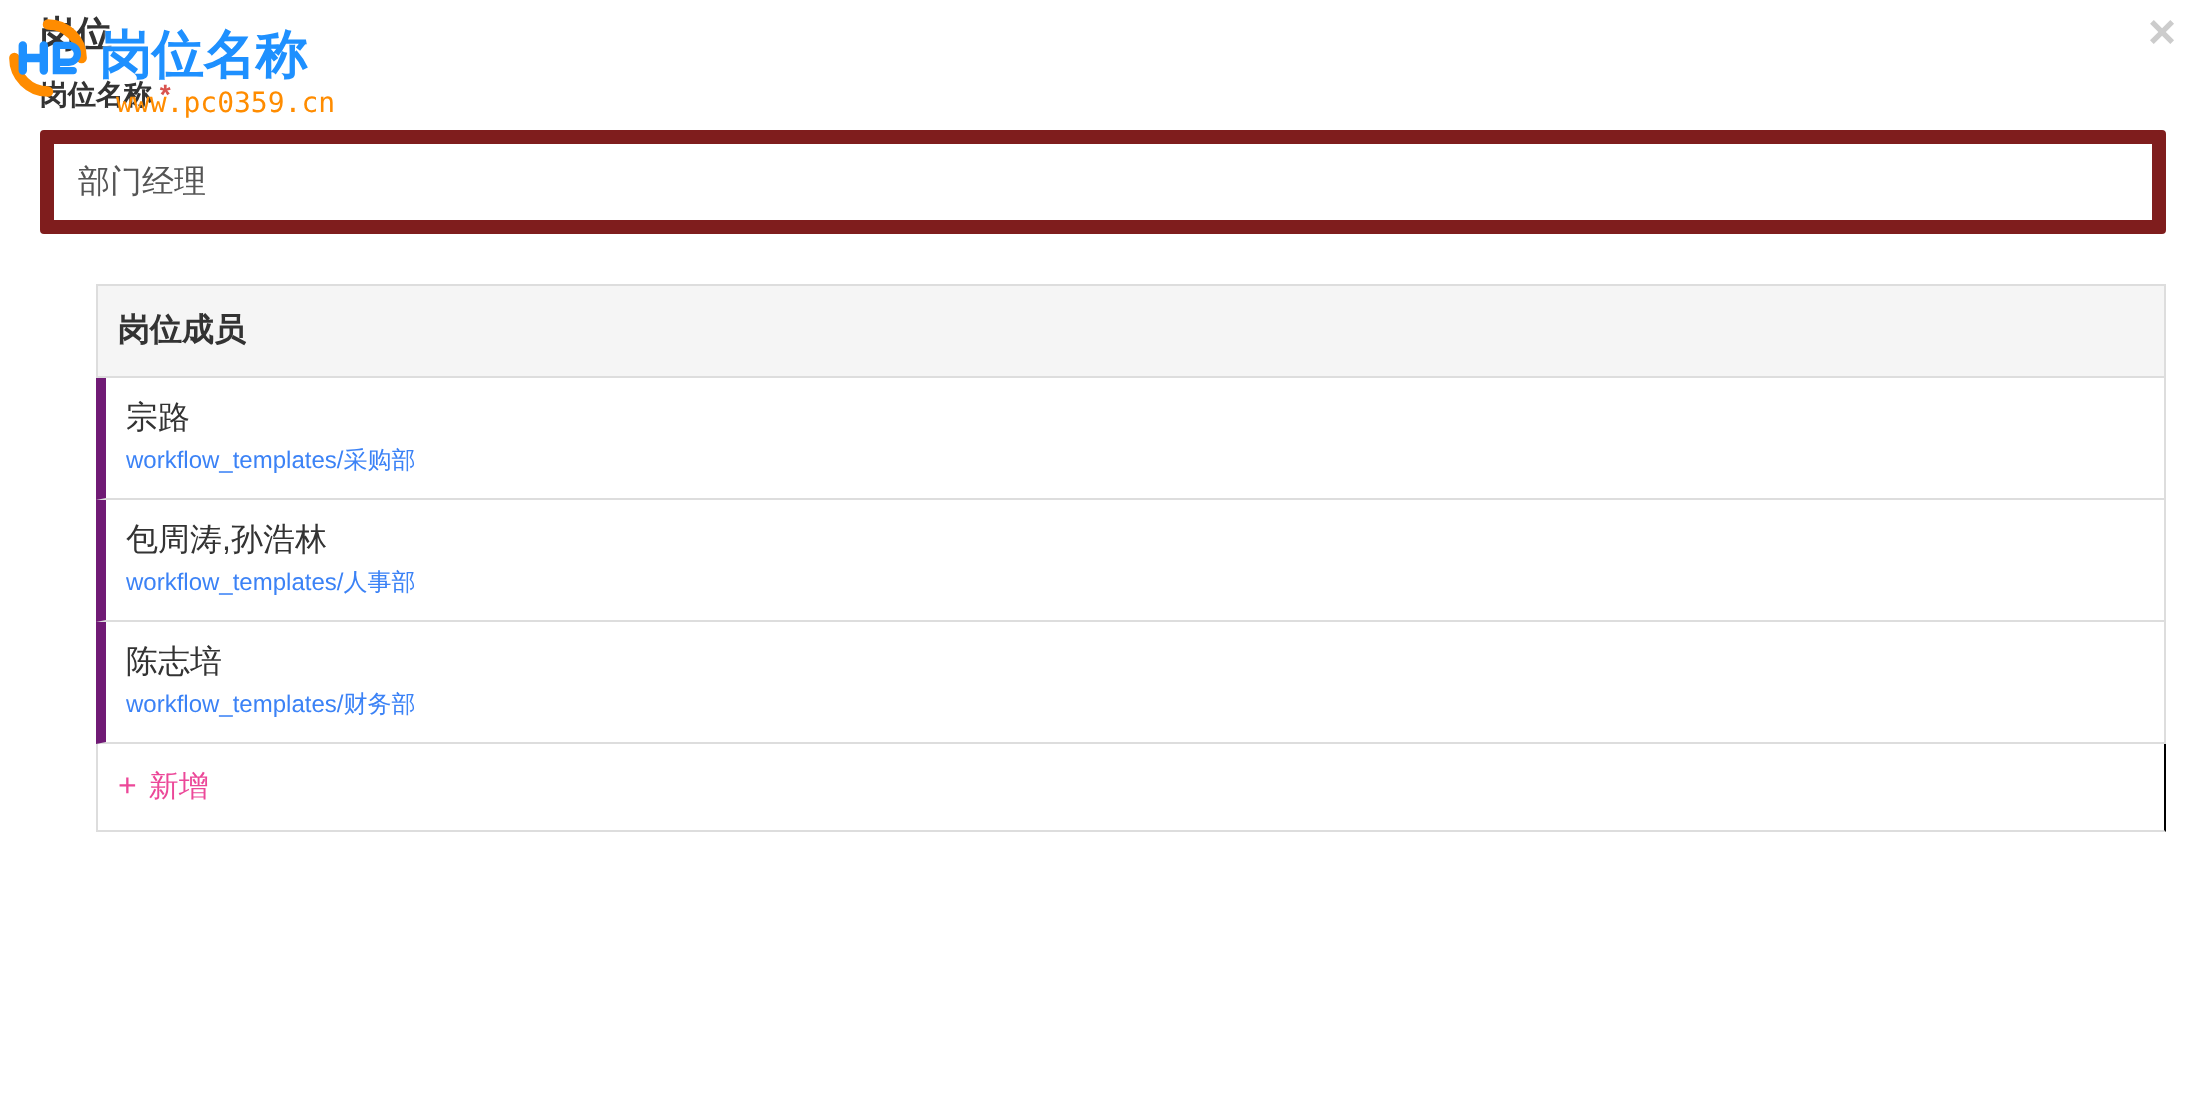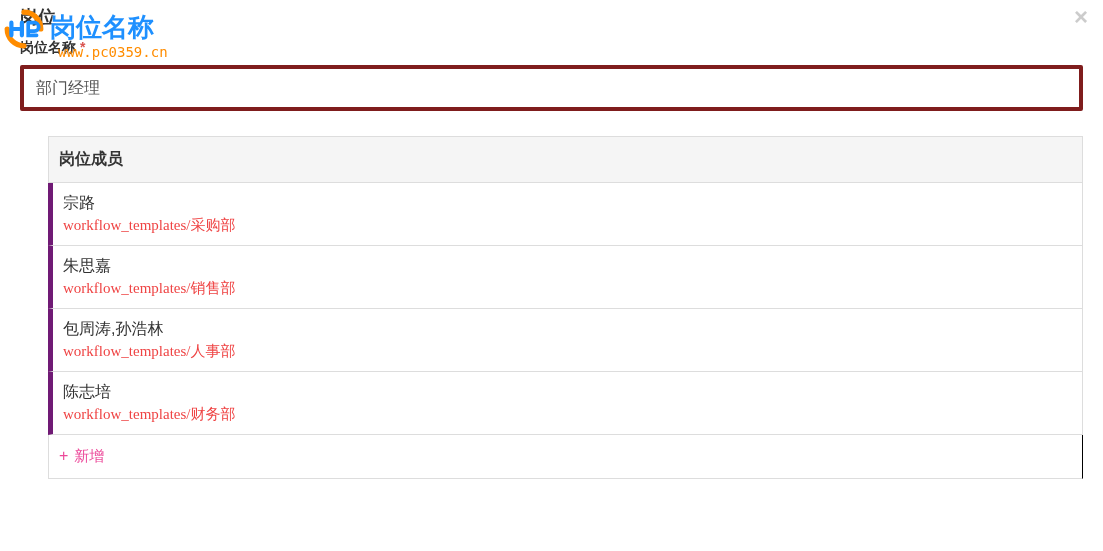--- a/index.html
+++ b/index.html
@@ -76,21 +76,21 @@
     }
     .required-star {
       color: #d9534f;
     }
     .form-input {
       width: 100%;
       padding: 10px 12px;
       font-size: 16px;
       color: #555;
       background: #fff;
-      border: 4px solid #7f1d1d;
+      border: 7px solid #7f1d1d;
       border-radius: 2px;
       outline: none;
     }
     .members-section {
       margin: 15px 20px 0 20px;
       padding-left: 28px;
     }
     .members-header {
       background: #f5f5f5;
       border: 1px solid #ddd;
@@ -105,23 +105,22 @@
       border-bottom: 1px solid #ddd;
       padding: 10px 10px;
       cursor: pointer;
     }
     .member-name {
       font-size: 16px;
       color: #333;
       margin-bottom: 2px;
     }
     .member-path {
-      font-size: 15px;
-      color: #ef4444;
-      font-family: Liberation Serif, serif;
+      font-size: 12px;
+      color: #3b82f6;
     }
     .add-row {
       border-left: 1px solid #ddd;
       border-right: 1px solid #000000;
       border-bottom: 1px solid #ddd;
       padding: 12px 10px;
       font-size: 15px;
       color: #ec4899;
       cursor: pointer;
     }
@@ -160,24 +159,20 @@
 </div>
 
 <div class="members-section">
   <div class="members-header">岗位成员</div>
 
   <div class="member-item">
     <div class="member-name">宗路</div>
     <div class="member-path">workflow_templates/采购部</div>
   </div>
 
-  <div class="member-item">
-    <div class="member-name">朱思嘉</div>
-    <div class="member-path">workflow_templates/销售部</div>
-  </div>
 
   <div class="member-item">
     <div class="member-name">包周涛,孙浩林</div>
     <div class="member-path">workflow_templates/人事部</div>
   </div>
 
   <div class="member-item">
     <div class="member-name">陈志培</div>
     <div class="member-path">workflow_templates/财务部</div>
   </div>

